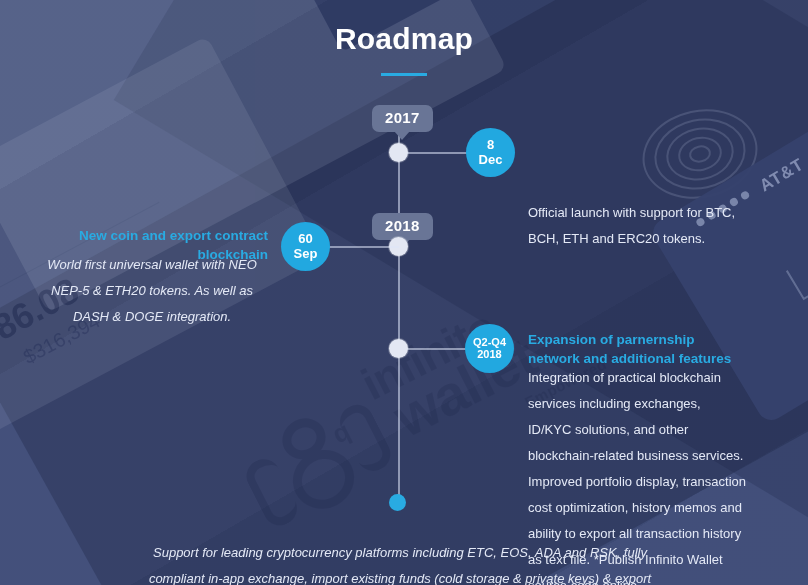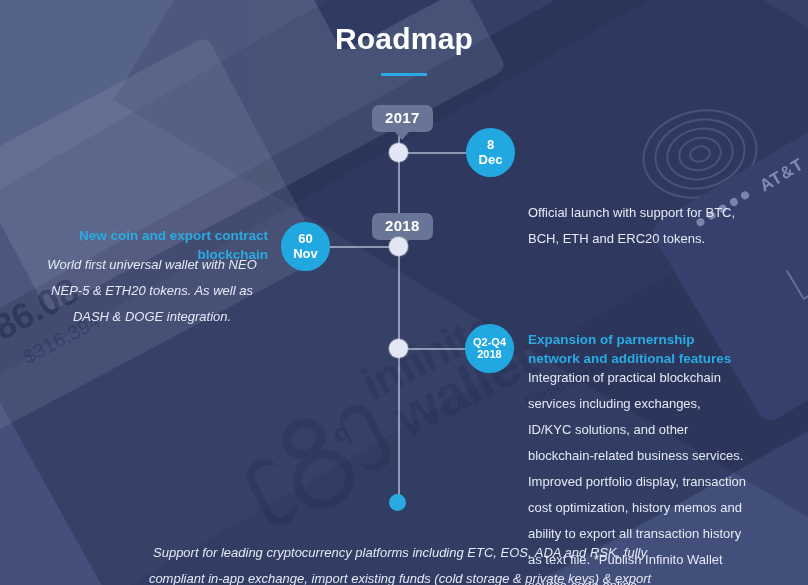--- a/index.html
+++ b/index.html
@@ -363,21 +363,21 @@
       <div class="d1">8</div>
       <div class="d2">Dec</div>
     </div>
     <div class="ms-body" style="left:528px; top:152px; width:222px;margin-top:48px;">Official launch with support for BTC, BCH, ETH and ERC20 tokens.</div>
 
     <div class="year-flag" style="left:372px; top:213px;">2018</div>
     <div class="node" style="left:398px; top:237px;"></div>
     <div class="connector" style="left:328px; top:246px; width:71px;"></div>
     <div class="date-circle" style="left:281px; top:222px;">
       <div class="d1">60</div>
-      <div class="d2">Nov</div>
+      <div class="d2">Sep</div>
     </div>
     <div class="ms-head align-right" style="left:36px; top:227px; width:232px;">New coin and export contract blockchain</div>
     <div class="ms-body align-center" style="left:36px; top:252px; width:232px;">World first universal wallet with NEO NEP-5 &amp; ETH20 tokens. As well as DASH &amp; DOGE integration.</div>
 
     <div class="node" style="left:398px; top:339px;"></div>
     <div class="connector" style="left:407px; top:348px; width:60px;"></div>
     <div class="date-circle small" style="left:465px; top:324px;">
       <div class="d1">Q2-Q4</div>
       <div class="d2">2018</div>
     </div>

